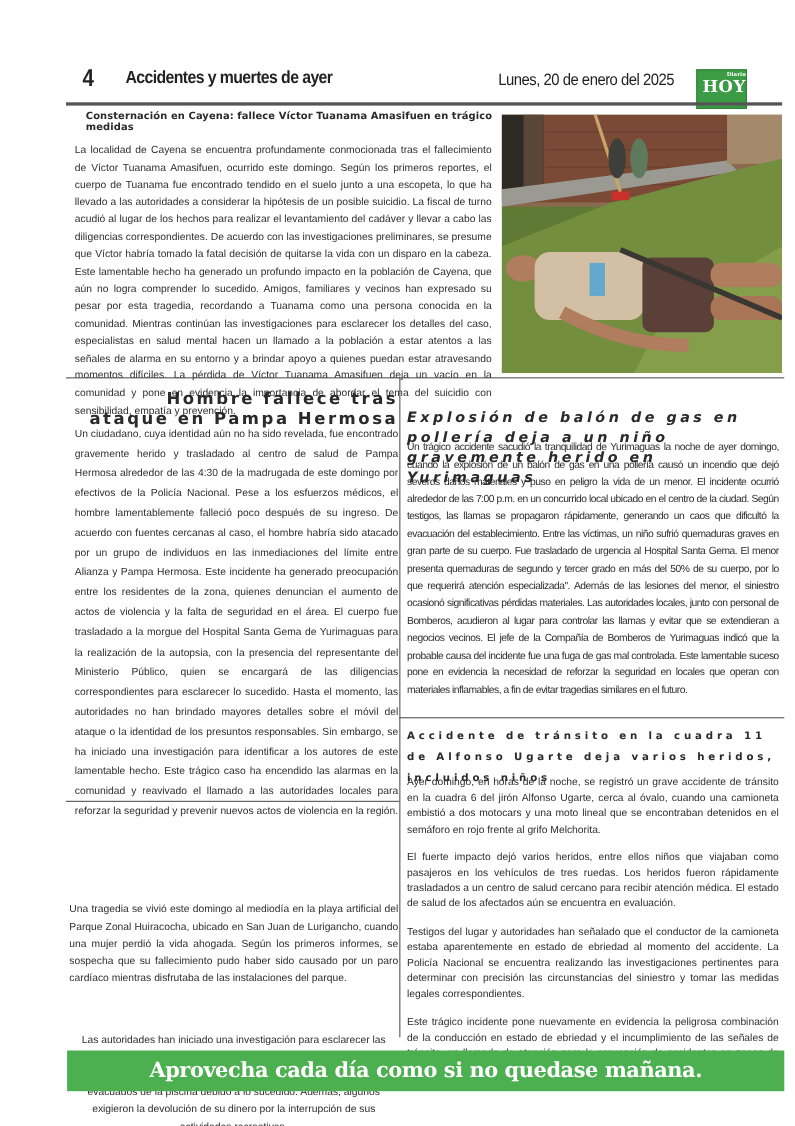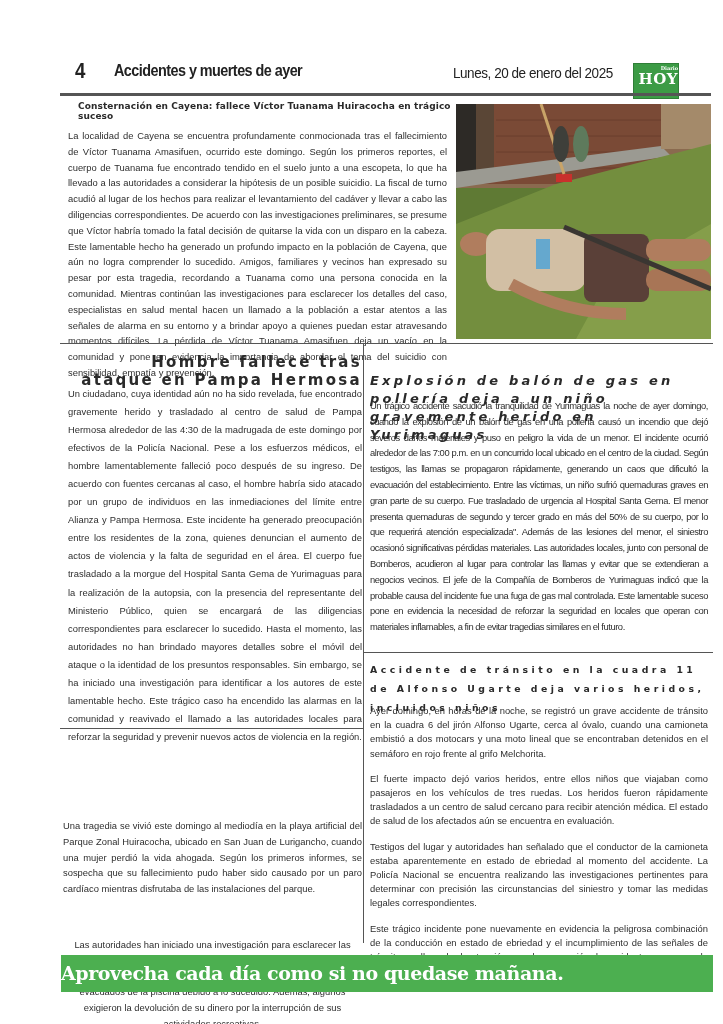--- a/index.html
+++ b/index.html
@@ -33,35 +33,35 @@
 
   .art4-head { position: absolute; left: 68px; top: 734px; width: 294px; font-size: 9.2px; line-height: 16px; text-align: center; font-family: "Liberation Sans", sans-serif; letter-spacing: -0.3px; }
   .art4-body { position: absolute; left: 63px; top: 778px; width: 299px; }
   .art4-body p { margin-bottom: 12px; margin-top: 40px; }
   .art4-body p.c { text-align: center; text-align-last: center; }
 
   .art5-head { position: absolute; left: 370px; top: 660px; width: 340px; font-size: 9.3px; line-height: 19px; letter-spacing: 3.5px; }
   .art5-body { position: absolute; left: 370px; top: 704px; width: 338px; line-height: 14.2px; }
   .art5-body p { margin-bottom: 11px; }
 
-  .banner { position: absolute; left: 61px; top: 955px; width: 652px; height: 37px; background: #4caf50; color: #fff; font-family: "DejaVu Serif", serif; font-weight: bold; font-size: 19px; line-height: 37px; letter-spacing: -0.4px; }
+  .banner { position: absolute; left: 61px; top: 955px; width: 652px; height: 37px; background: #4caf50; color: #fff; text-align: center; font-family: "DejaVu Serif", serif; font-weight: bold; font-size: 19px; line-height: 37px; letter-spacing: -0.4px; }
 </style>
 </head>
 <body>
 
 <div class="page-num">4</div>
 <div class="section-title">Accidentes y muertes de ayer</div>
 <div class="page-date">Lunes, 20 de enero del 2025</div>
 <div class="logo">
   <span class="small">Diario</span>
   <span class="big">HOY</span>
 </div>
 <div class="header-rule"></div>
 
-<div class="headline art1-head">Consternación en Cayena: fallece Víctor Tuanama Huiracocha en trágico suceso</div>
+<div class="headline art1-head">Consternación en Cayena: fallece Víctor Tuanama Amasifuen en trágico medidas</div>
 <div class="body-text art1-body">
   <p>La localidad de Cayena se encuentra profundamente conmocionada tras el fallecimiento de Víctor Tuanama Amasifuen, ocurrido este domingo. Según los primeros reportes, el cuerpo de Tuanama fue encontrado tendido en el suelo junto a una escopeta, lo que ha llevado a las autoridades a considerar la hipótesis de un posible suicidio. La fiscal de turno acudió al lugar de los hechos para realizar el levantamiento del cadáver y llevar a cabo las diligencias correspondientes. De acuerdo con las investigaciones preliminares, se presume que Víctor habría tomado la fatal decisión de quitarse la vida con un disparo en la cabeza. Este lamentable hecho ha generado un profundo impacto en la población de Cayena, que aún no logra comprender lo sucedido. Amigos, familiares y vecinos han expresado su pesar por esta tragedia, recordando a Tuanama como una persona conocida en la comunidad. Mientras continúan las investigaciones para esclarecer los detalles del caso, especialistas en salud mental hacen un llamado a la población a estar atentos a las señales de alarma en su entorno y a brindar apoyo a quienes puedan estar atravesando momentos difíciles. La pérdida de Víctor Tuanama Amasifuen deja un vacío en la comunidad y pone en evidencia la importancia de abordar el tema del suicidio con sensibilidad, empatía y prevención.</p>
 </div>
 <div class="photo" title="Hombre tendido sobre el césped junto a una escopeta frente a una pared de ladrillo">
   <svg width="255" height="235" viewBox="0 0 255 235">
     <rect x="0" y="0" width="255" height="235" fill="#6f7f3c"></rect>
     <rect x="0" y="0" width="255" height="90" fill="#8a6a4f"></rect>
     <rect x="0" y="0" width="205" height="80" fill="#7a4a36"></rect>
     <g stroke="#5e3727" stroke-width="1" opacity="0.6">
       <line x1="40" y1="16" x2="205" y2="16"></line>

